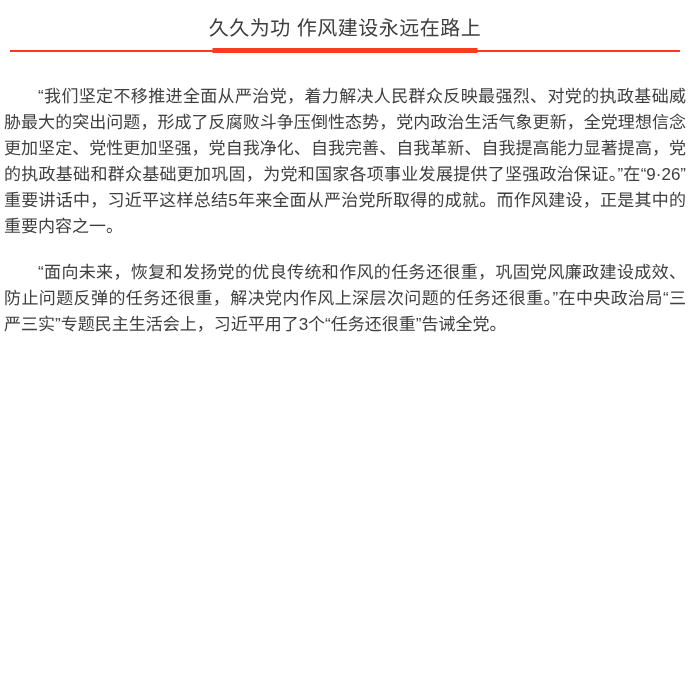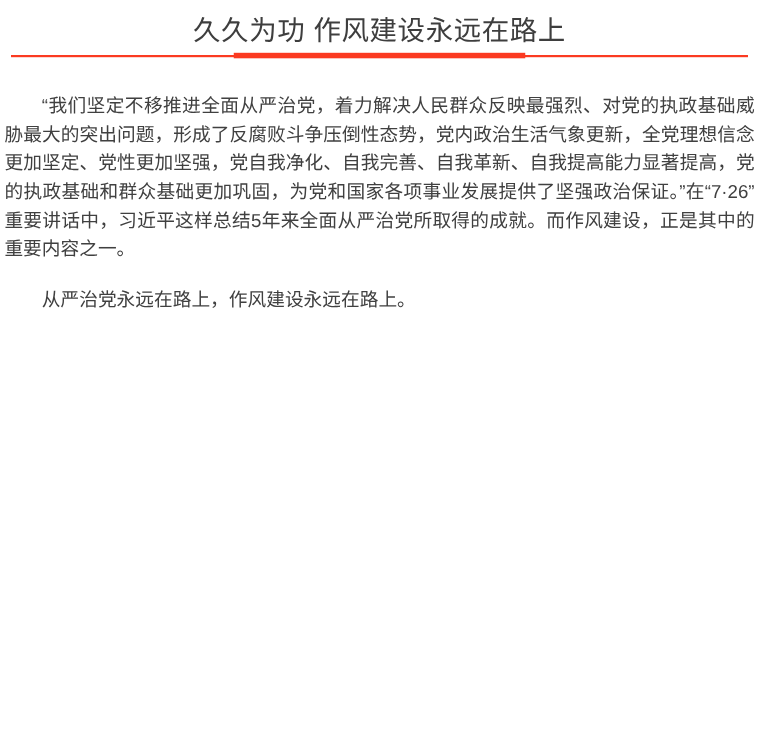--- a/index.html
+++ b/index.html
@@ -12,21 +12,21 @@
       width: 690px;
       height: 674px;
       margin: 0 auto;
       background: #ffffff;
       overflow: hidden;
     }
     .article-header {
       padding-top: 14px;
     }
     .article-title {
-      font-size: 25px;
+      font-size: 20px;
       line-height: 28px;
       font-weight: normal;
       text-align: center;
       color: #3e3e3e;
       letter-spacing: 0.5px;
     }
     .divider {
       position: relative;
       height: 5px;
       margin: 6px 10px 0 10px;
@@ -68,17 +68,17 @@
   <header class="article-header">
     <h1 class="article-title">久久为功 作风建设永远在路上</h1>
   </header>
 
   <div class="divider">
     <div class="divider-line"></div>
     <div class="divider-accent"></div>
   </div>
 
   <main class="article-body">
-    <p>“我们坚定不移推进全面从严治党，着力解决人民群众反映最强烈、对党的执政基础威胁最大的突出问题，形成了反腐败斗争压倒性态势，党内政治生活气象更新，全党理想信念更加坚定、党性更加坚强，党自我净化、自我完善、自我革新、自我提高能力显著提高，党的执政基础和群众基础更加巩固，为党和国家各项事业发展提供了坚强政治保证。”在“7·26”重要讲话中，习近平这样总结5年来全面从严治党所取得的成就。而作风建设，正是其中的重要内容之一。</p>
-    <p>从严治党永远在路上，作风建设永远在路上。</p>
+    <p>“我们坚定不移推进全面从严治党，着力解决人民群众反映最强烈、对党的执政基础威胁最大的突出问题，形成了反腐败斗争压倒性态势，党内政治生活气象更新，全党理想信念更加坚定、党性更加坚强，党自我净化、自我完善、自我革新、自我提高能力显著提高，党的执政基础和群众基础更加巩固，为党和国家各项事业发展提供了坚强政治保证。”在“9·26”重要讲话中，习近平这样总结5年来全面从严治党所取得的成就。而作风建设，正是其中的重要内容之一。</p>
+    <p>“面向未来，恢复和发扬党的优良传统和作风的任务还很重，巩固党风廉政建设成效、防止问题反弹的任务还很重，解决党内作风上深层次问题的任务还很重。”在中央政治局“三严三实”专题民主生活会上，习近平用了3个“任务还很重”告诫全党。</p>
   </main>
 
 </div>
 
 </body></html>

